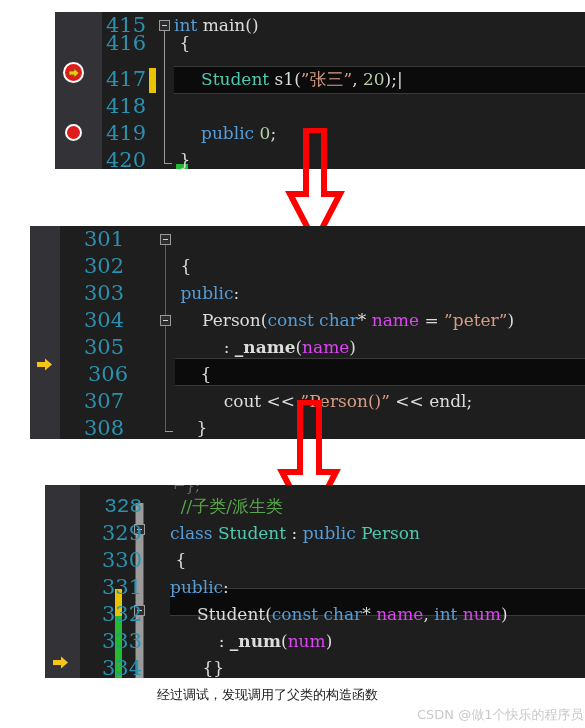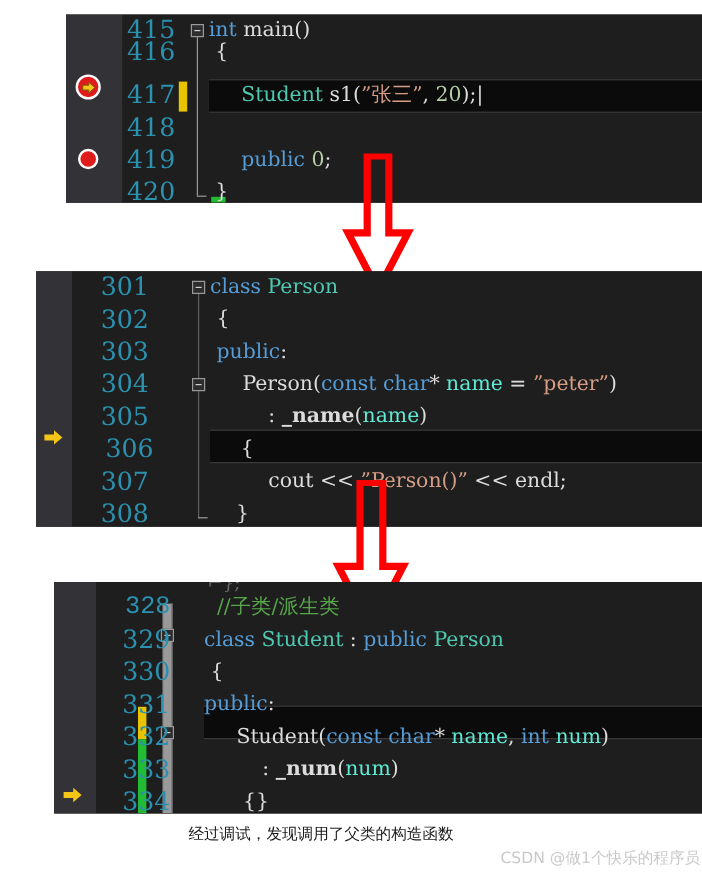--- a/index.html
+++ b/index.html
@@ -54,21 +54,21 @@
   .ltext {
     position: absolute;
     top: 0;
     white-space: pre;
   }
 
   
   .kw   { color: #569cd6; }  
   .typ  { color: #4ec9b0; }  
   .plain{ color: #dcdcdc; }  
-  .var  { color: #5eead4; }  
+  .var  { color: #d946ef; }  
   .str  { color: #d69d85; }  
   .num  { color: #b5cea8; }  
   .cmt  { color: #57a64a; }  
   .mem  { color: #dcdcdc; font-weight: bold; } 
 
   
   .hl-band {
     position: absolute;
     left: 0;
     right: 0;
@@ -247,21 +247,20 @@
 
     <div class="hl-band" style="top:133px; height:26px; left:115px; right:0;"></div>
 
     <div class="collapse" style="left:100px; top:8px;"></div>
     <div class="guide-dark" style="left:105px; top:19px; height:187px;"></div>
     <div class="collapse" style="left:100px; top:89px;"></div>
     <div class="guide-foot" style="left:105px; top:205px; width:8px;"></div>
 
     <div class="line" style="top:0;position:absolute;left:0;right:0;">
       <span class="lnum" style="left:20px;">301</span>
-      <span class="ltext" style="left:115px;"><span class="kw">class </span><span class="typ">Person</span></span>
     </div>
     <div class="line" style="top:27px;position:absolute;left:0;right:0;">
       <span class="lnum" style="left:20px;">302</span>
       <span class="ltext" style="left:115px;"><span class="plain"> {</span></span>
     </div>
     <div class="line" style="top:54px;position:absolute;left:0;right:0;">
       <span class="lnum" style="left:20px;">303</span>
       <span class="ltext" style="left:115px;"><span class="kw"> public</span><span class="plain">:</span></span>
     </div>
     <div class="line" style="top:81px;position:absolute;left:0;right:0;">

